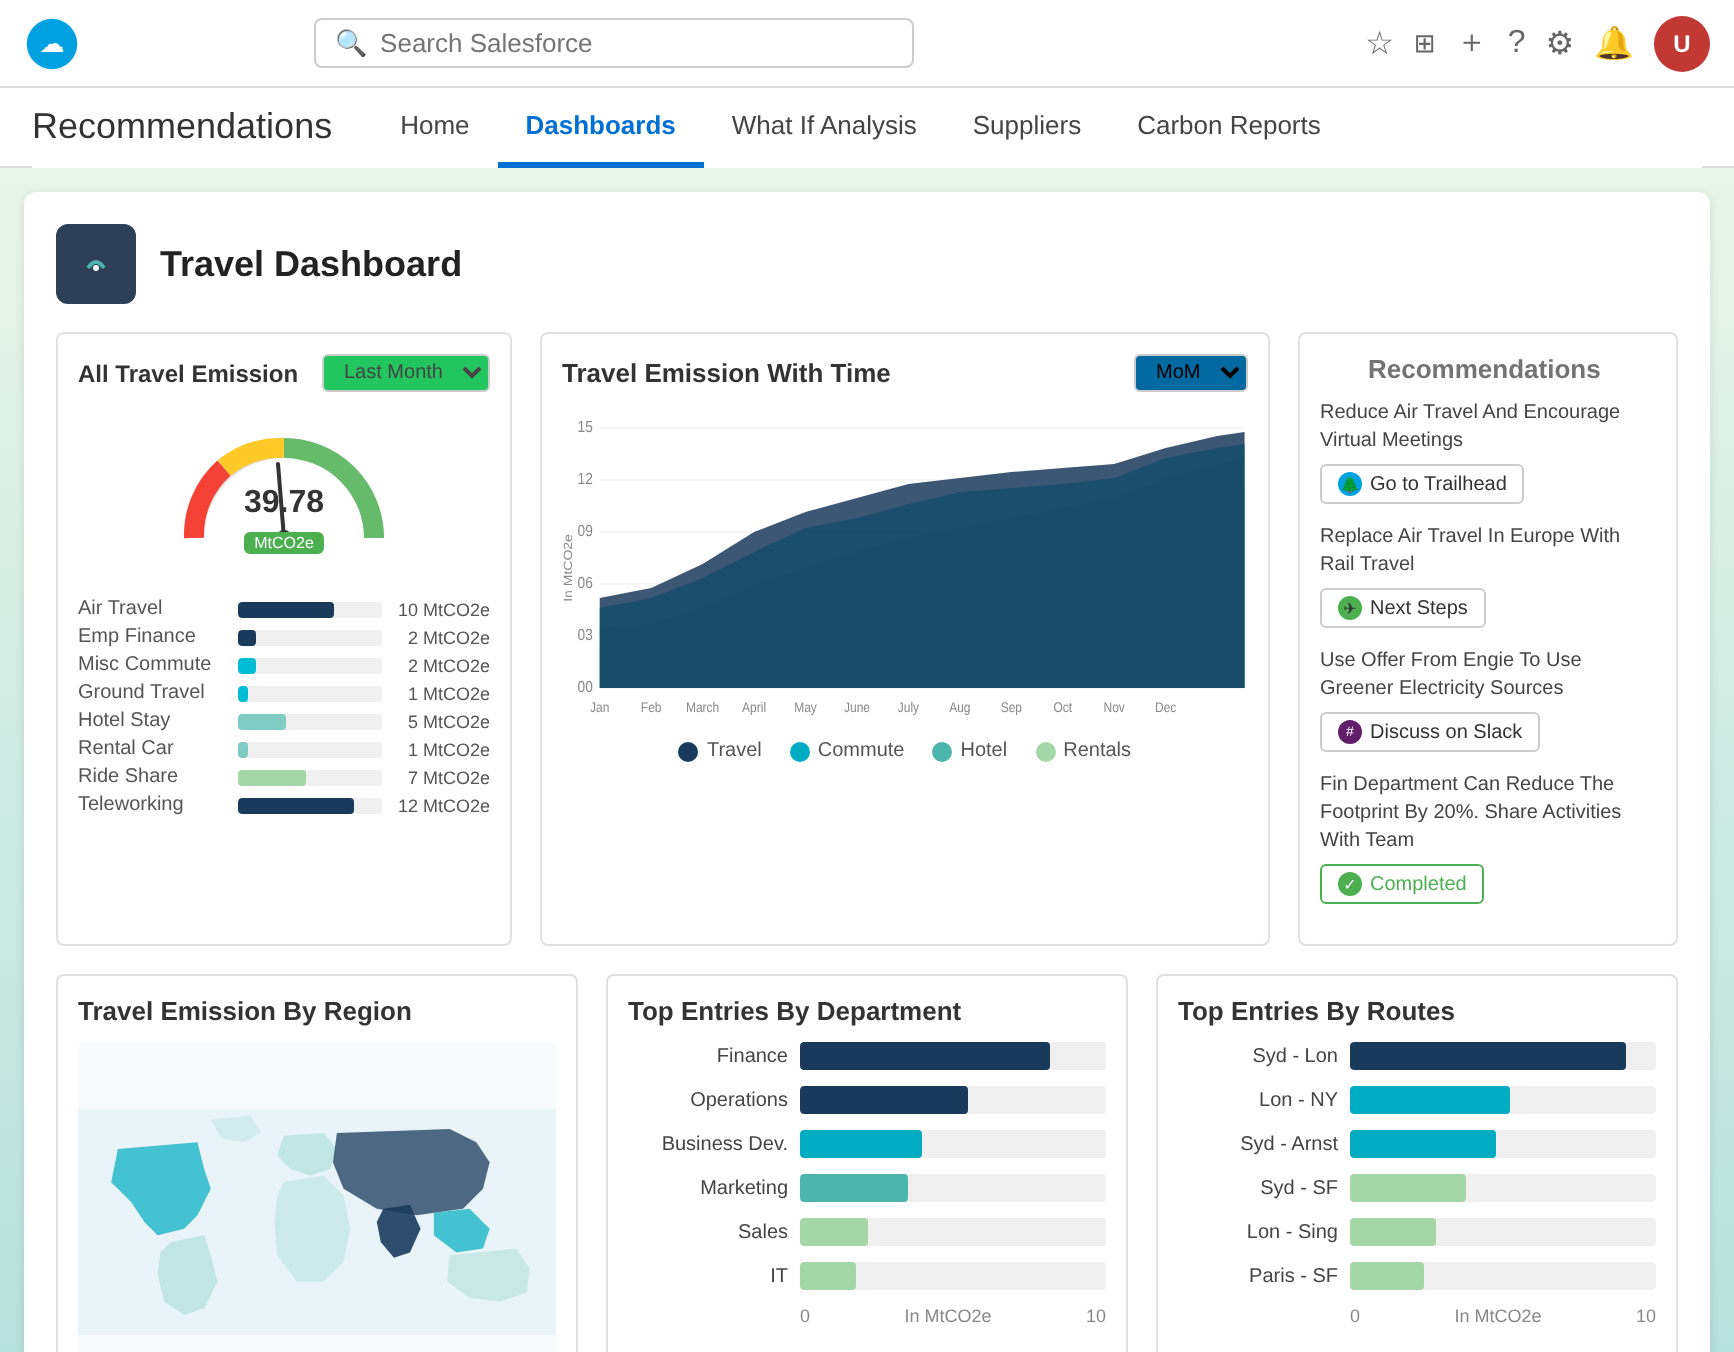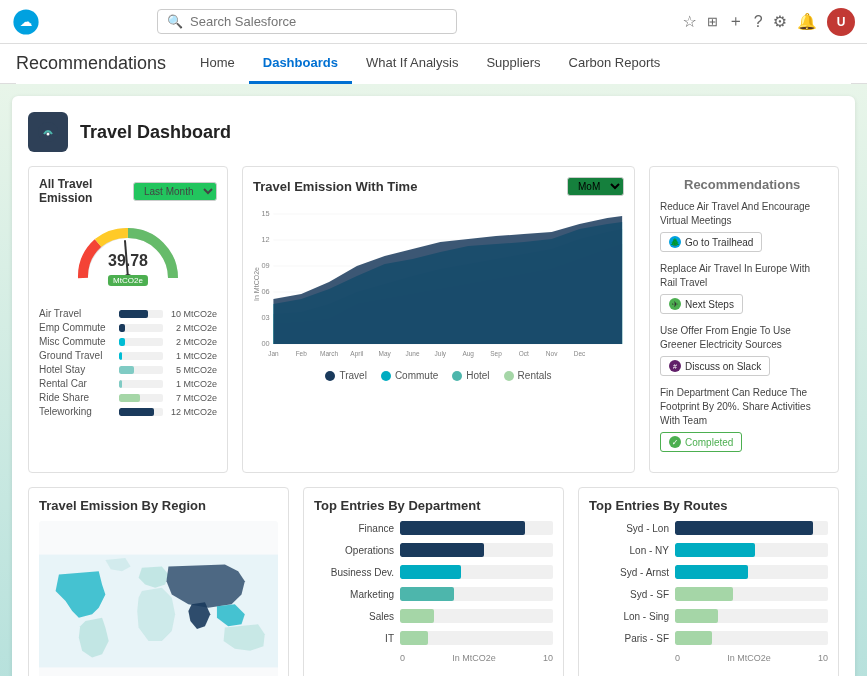--- a/index.html
+++ b/index.html
@@ -57,21 +57,21 @@
       display: flex; align-items: center; justify-content: center;
     }
     .dash-icon svg { width: 24px; height: 24px; }
     .dashboard-title { font-size: 18px; font-weight: 600; color: #222; }
 
     
     .three-cols { display: flex; gap: 14px; margin-bottom: 14px; }
 
     
     .emissions-panel {
-      width: 200px; flex-shrink: 0;
+      width: 228px; flex-shrink: 0;
       border: 1px solid #e0e0e0; border-radius: 4px; padding: 10px;
     }
     .emissions-header { display: flex; justify-content: space-between; align-items: center; margin-bottom: 8px; }
     .emissions-header .label { font-size: 12px; font-weight: 600; color: #333; }
     .period-select {
       font-size: 10px; border: 1px solid #ccc; border-radius: 3px;
       padding: 2px 6px; color: #444; background: #22c55e; cursor: pointer;
     }
 
     
@@ -81,21 +81,21 @@
     .emission-row { display: flex; align-items: center; margin-bottom: 3px; gap: 4px; }
     .emission-row .name { width: 76px; font-size: 10px; color: #555; white-space: nowrap; overflow: hidden; text-overflow: ellipsis; }
     .emission-row .bar-wrap { flex: 1; height: 8px; background: #f0f0f0; border-radius: 2px; overflow: hidden; }
     .emission-row .bar { height: 100%; border-radius: 2px; }
     .emission-row .val { width: 50px; font-size: 9px; color: #555; text-align: right; }
 
     
     .chart-panel { flex: 1; border: 1px solid #e0e0e0; border-radius: 4px; padding: 10px; }
     .chart-header { display: flex; justify-content: space-between; align-items: center; margin-bottom: 8px; }
     .chart-title { font-size: 13px; font-weight: 600; color: #333; }
-    .chart-select { font-size: 10px; border: 1px solid #ccc; border-radius: 3px; padding: 2px 6px; background: #15803d; cursor: pointer; }
+    .chart-select { font-size: 10px; border: 1px solid #ccc; border-radius: 3px; padding: 2px 6px; background: #0369a1; cursor: pointer; }
 
     .chart-area { position: relative; height: 160px; width: 100%; }
     .chart-svg { width: 100%; height: 100%; }
 
     .chart-legend { display: flex; gap: 14px; margin-top: 6px; justify-content: center; }
     .legend-item { display: flex; align-items: center; gap: 4px; font-size: 10px; color: #555; }
     .legend-dot { width: 10px; height: 10px; border-radius: 50%; }
 
     
     .reco-panel { width: 190px; flex-shrink: 0; border: 1px solid #e0e0e0; border-radius: 4px; padding: 10px; }
@@ -218,21 +218,21 @@
 
         <div class="emission-rows">
           <div class="emission-row">
             <span class="name">Air Travel</span>
             <div class="bar-wrap">
                 <div class="bar" style="width:67%;background:#1a3a5c;"></div>
               </div>
             <span class="val">10 MtCO2e</span>
           </div>
           <div class="emission-row">
-            <span class="name">Emp Commute</span>
+            <span class="name">Emp Finance</span>
             <div class="bar-wrap">
                 <div class="bar" style="width:13%;background:#1a3a5c;"></div>
               </div>
             <span class="val">2 MtCO2e</span>
           </div>
           <div class="emission-row">
             <span class="name">Misc Commute</span>
             <div class="bar-wrap">
                 <div class="bar" style="width:13%;background:#00bcd4;"></div>
               </div>

